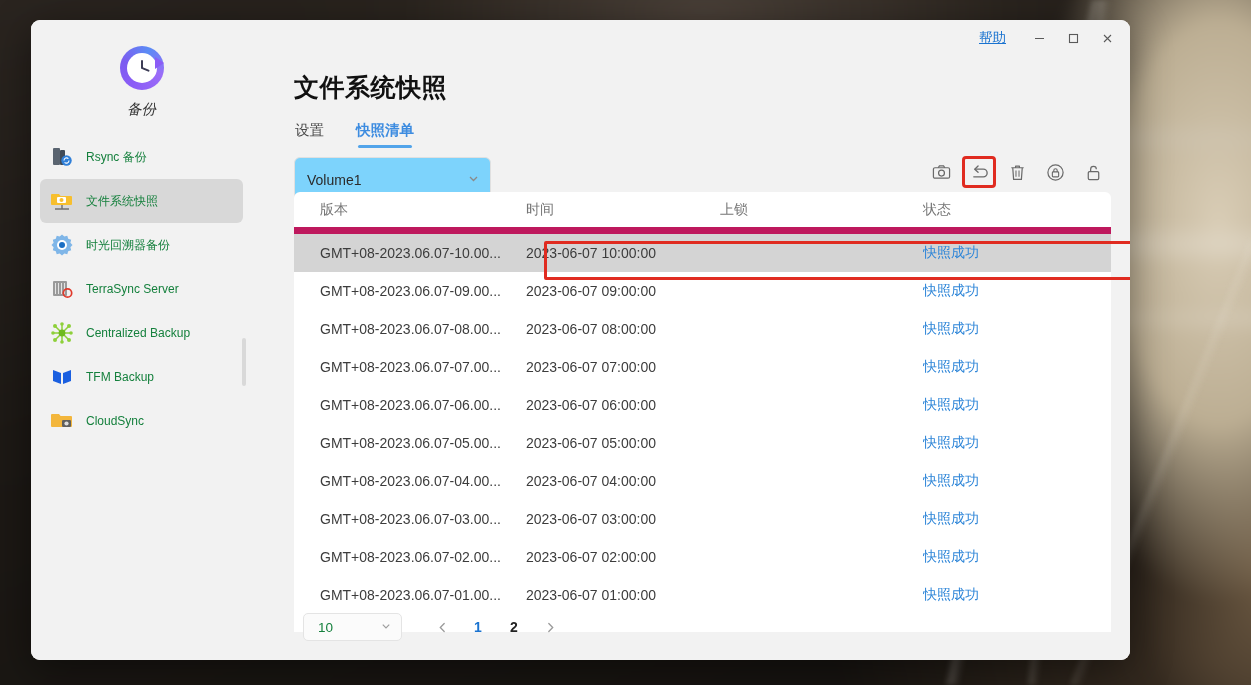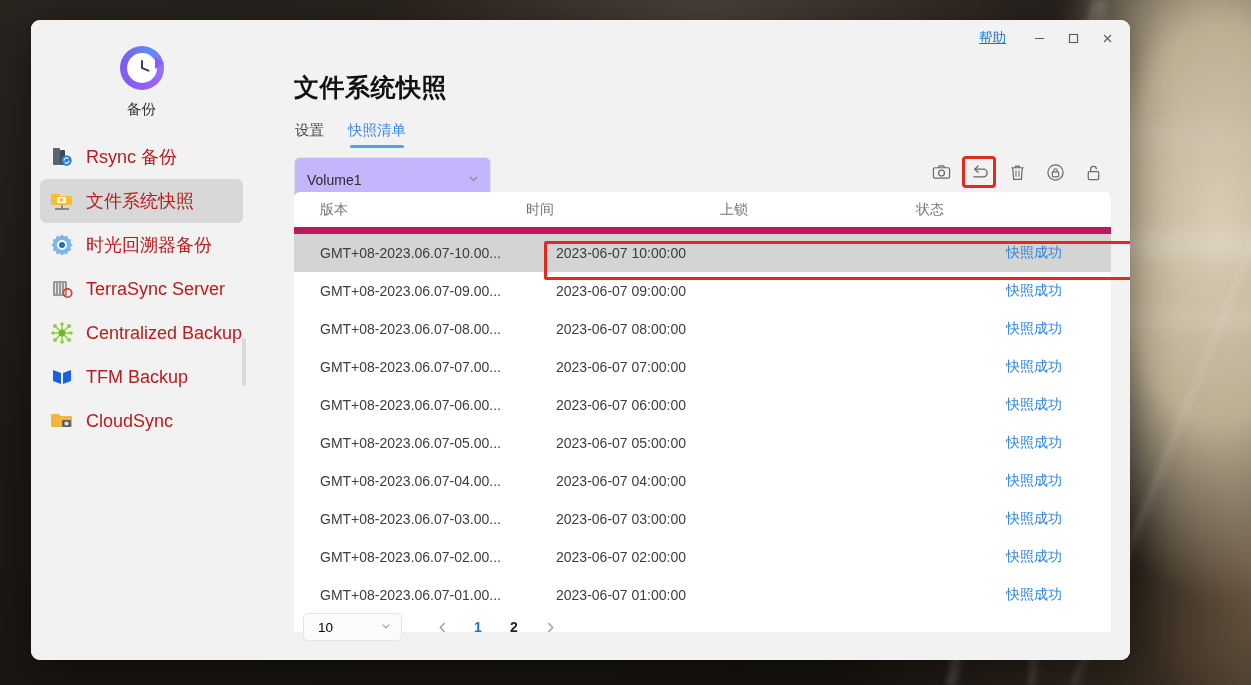--- a/index.html
+++ b/index.html
@@ -84,33 +84,33 @@
     transform-origin: 0 50%; transform: rotate(22deg);
   }
   .app-logo .notch {
     position: absolute; right: 0px; top: 11px;
     width: 0; height: 0;
     border-top: 6px solid transparent;
     border-bottom: 6px solid transparent;
     border-left: 9px solid #8b5cf6;
   }
   .app-name {
-    text-align: center; font-size: 14.5px; color: #333; margin-bottom: 16px;
+    text-align: center; font-size: 14.5px; color: #333; margin-bottom: 16px; font-style: italic;
   }
   .nav-list { padding: 0 9px; }
   .nav-item {
     display: flex; align-items: center;
     height: 44px;
     padding: 0 10px;
     border-radius: 6px;
     cursor: default;
     gap: 12px;
   }
   .nav-item.active { background: #d8d8d8; }
-  .nav-label { font-size: 18px; color: #b91c1c; white-space: nowrap; }
+  .nav-label { font-size: 12px; color: #15803d; white-space: nowrap; }
   .nav-icon { width: 24px; height: 24px; flex: 0 0 24px; display:block; }
   #sidebar-scroll {
     position: absolute; right: 6px; top: 318px;
     width: 4px; height: 48px; border-radius: 2px;
     background: rgba(0,0,0,0.10);
   }
 
   
   #main {
     flex: 1 1 auto;
@@ -134,36 +134,36 @@
   }
   .win-btn svg { display: block; }
 
   #page-title {
     position: absolute; left: 42px; top: 51px;
     font-size: 25px; font-weight: bold; color: #111; letter-spacing: .5px;
   }
 
   #tabs {
     position: absolute; left: 43px; top: 101px;
-    display: flex; gap: 24px;
+    display: flex; gap: 32px;
   }
   .tab {
     font-size: 14.5px; color: #4a4a4a; padding-bottom: 8px;
     cursor: pointer; position: relative;
   }
-  .tab.active { color: #3d8ce0; }
+  .tab.active { color: #3d8ce0; font-weight: bold; }
   .tab.active::after {
     content: ""; position: absolute; left: 2px; right: 2px; bottom: 0;
     height: 3px; background: #52a4ea; border-radius: 2px;
   }
 
   #volume-select {
     position: absolute; left: 42px; top: 137px;
     width: 197px; height: 46px;
-    background: #c4b5fd;
+    background: #7dd3fc;
     border: 1px solid #e0e0e0;
     border-radius: 6px;
     display: flex; align-items: center; justify-content: space-between;
     padding: 0 10px 0 12px;
     font-size: 14px; color: #2b2b2b;
     cursor: pointer;
   }
   #volume-select .chev { color: #8a8a8a; }
 
   #toolbar {
@@ -192,29 +192,28 @@
   .tbl-head {
     display: flex; align-items: center;
     height: 42px;
     border-bottom: 7px solid #be185d;
     padding: 0 0 0 26px;
   }
   .th { font-size: 14px; color: #757575; }
   .c-version { width: 193px; flex: 0 0 193px; }
   .c-time    { width: 194px; flex: 0 0 194px; margin-left: 13px; }
   .c-lock    { width: 196px; flex: 0 0 196px; }
-  .c-status  { width: 140px; flex: 0 0 140px; }
+  .c-status  { width: 140px; flex: 0 0 140px; margin-left: 7px; }
 
   .tbl-body { }
   .tbl-row {
     display: flex; align-items: center;
     height: 38px;
     padding: 0 0 0 26px;
     cursor: default;
-    gap: 30px;
   }
   .tbl-row .td { font-size: 14px; color: #3c3c3c; white-space: nowrap; overflow: hidden; text-overflow: ellipsis; }
   .tbl-row .td.status { color: #2f86d8; }
   .tbl-row.selected { background: #d4d4d4; }
 
   #row-highlight {
     position: absolute; left: 292px; top: 221px;
     width: 733px; height: 39px;
     border: 3px solid #e02b20;
     border-radius: 2px;
@@ -225,21 +224,21 @@
   #pagination {
     position: absolute; left: 51px; bottom: 19px;
     display: flex; align-items: center; gap: 0;
   }
   #page-size {
     width: 99px; height: 28px;
     border: 1px solid #e4e4e4; border-radius: 5px;
     background: #fbfbfb;
     display: flex; align-items: center; justify-content: space-between;
     padding: 0 9px 0 14px;
-    font-size: 13.5px; color: #000000; cursor: pointer;
+    font-size: 13.5px; color: #15803d; cursor: pointer;
     margin-right: 22px;
     text-align: center;
   }
   #page-size .chev { color: #9d9d9d; }
   .pg-btn {
     min-width: 26px; height: 26px;
     display: flex; align-items: center; justify-content: center;
     font-size: 14px; color: #6d6d6d; cursor: pointer;
     margin: 0 5px;
   }

